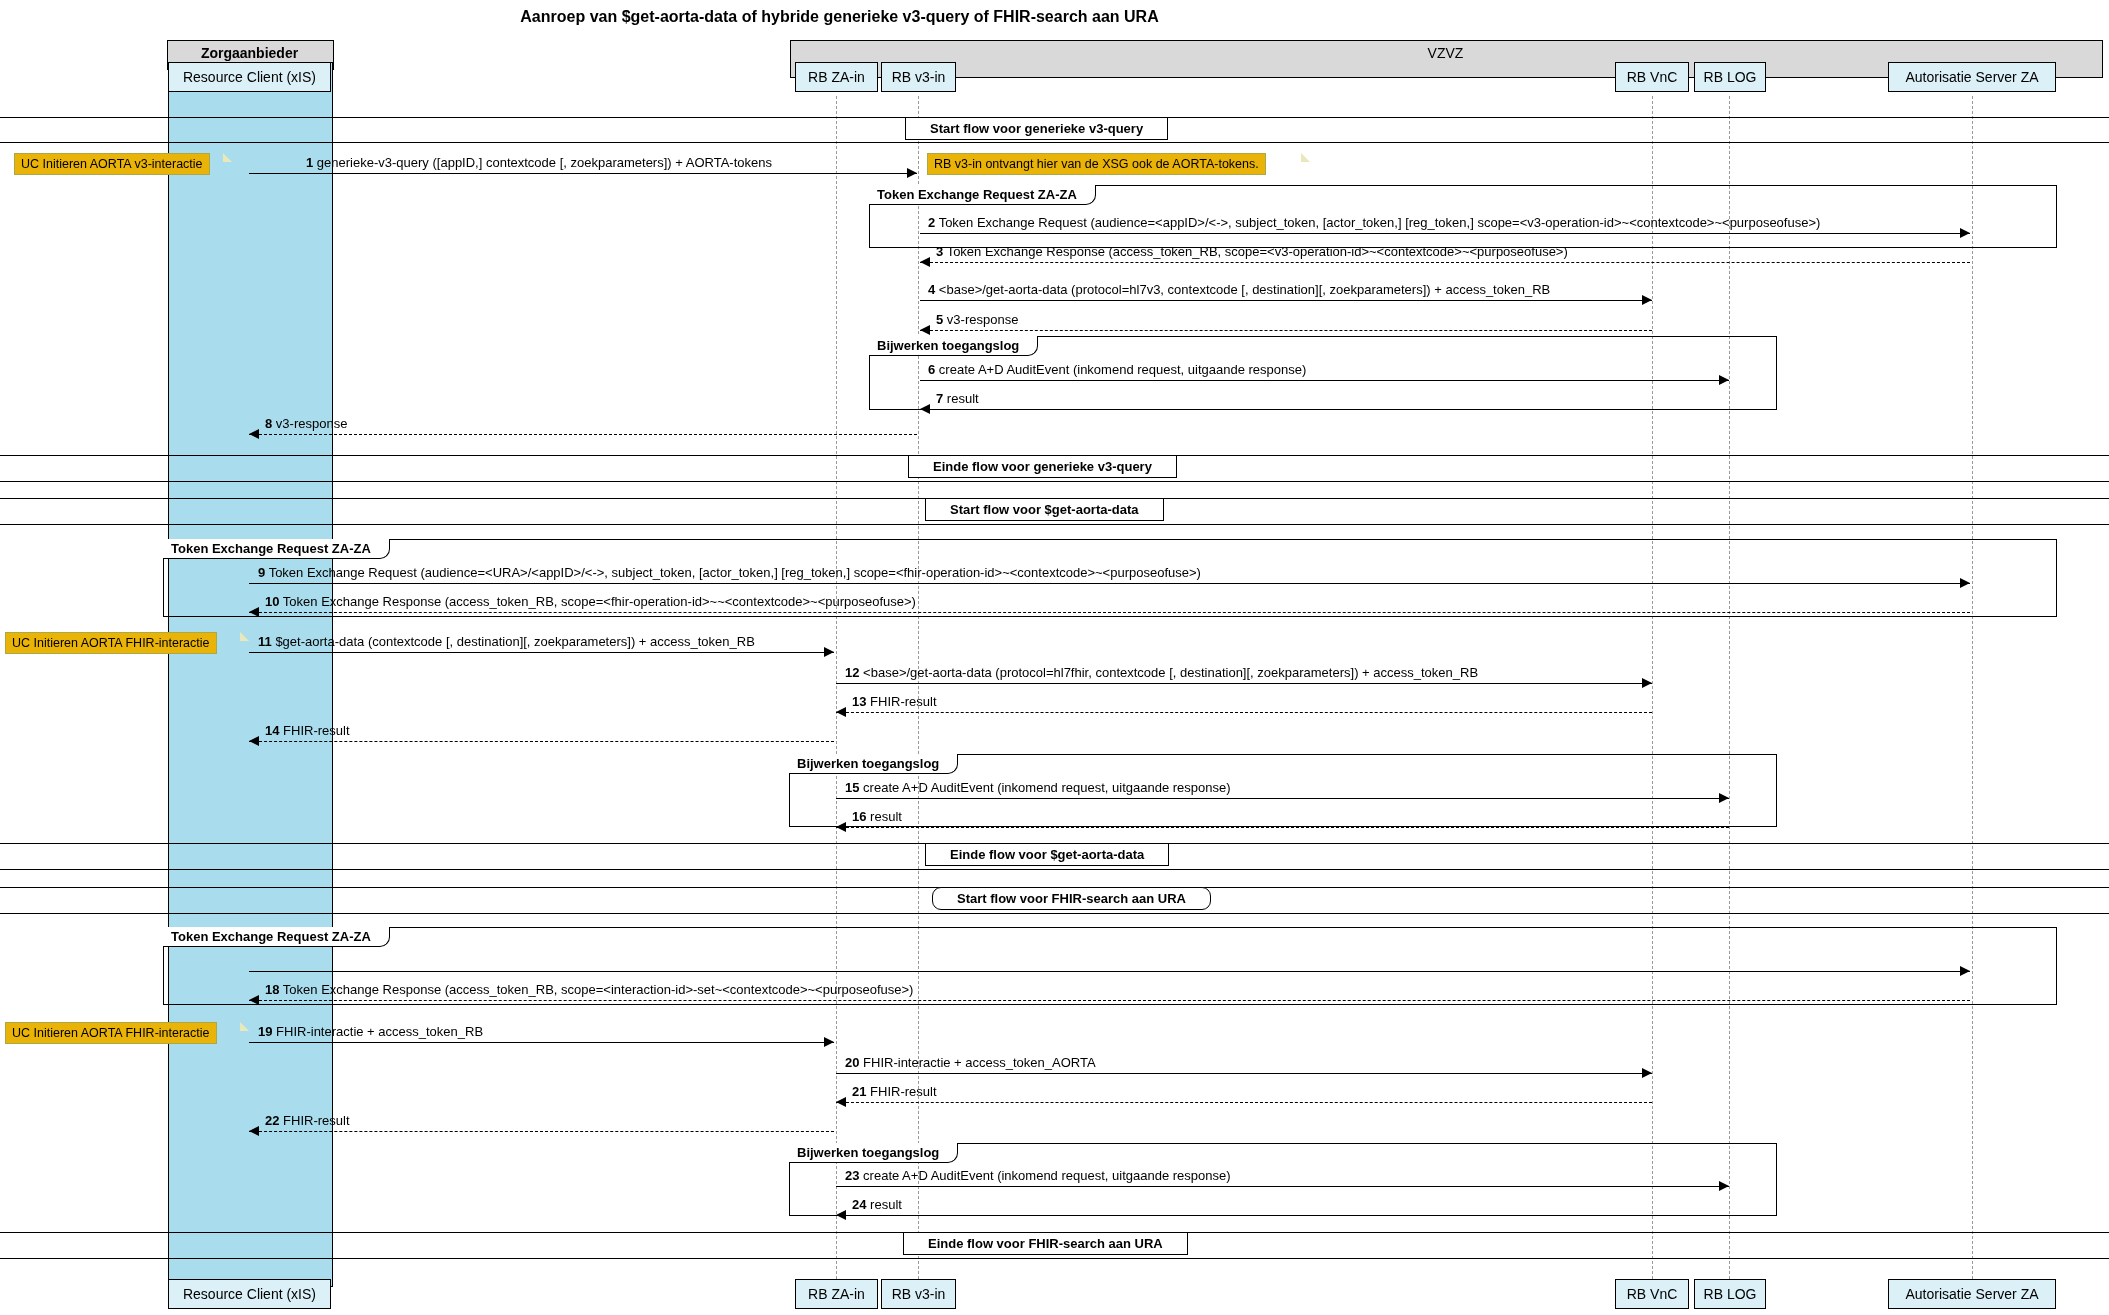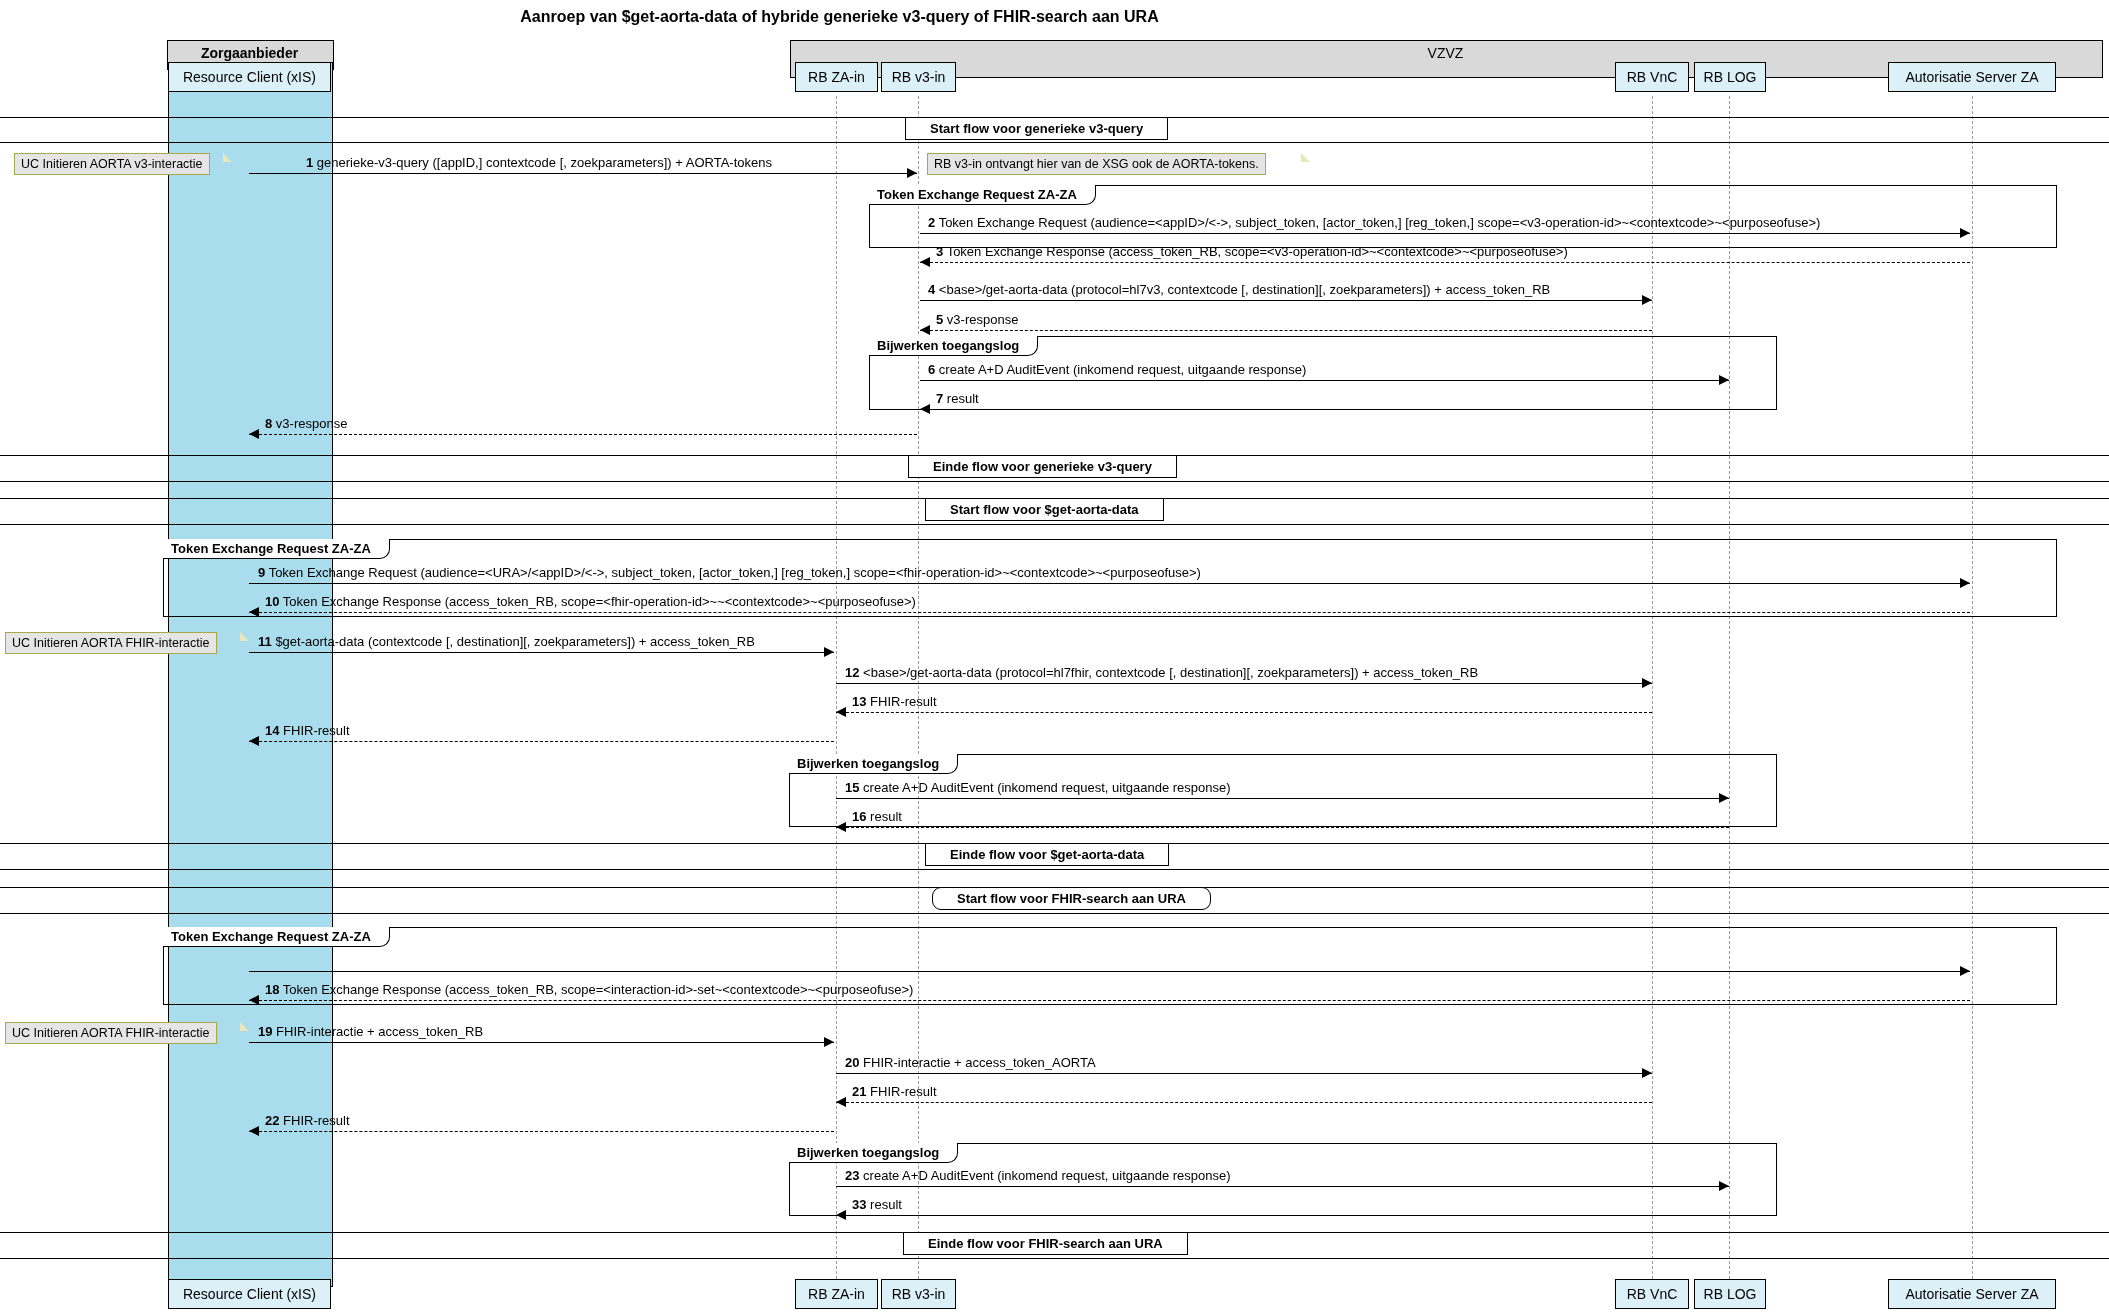--- a/index.html
+++ b/index.html
@@ -19,21 +19,21 @@
   .arrow-l{position:absolute;width:0;height:0;border-top:5px solid transparent;border-bottom:5px solid transparent;border-right:10px solid #000;}
   .msg-lbl{position:absolute;font-size:13px;color:#000;white-space:nowrap;}
   .msg-lbl b{font-weight:bold;}
   .frame{position:absolute;border:1px solid #000;background:transparent;box-sizing:border-box;}
   .frame-tab{position:absolute;border:1px solid #000;border-top:none;border-left:none;background:#fff;
              font-size:13px;font-weight:bold;color:#000;padding:2px 18px 2px 8px;box-sizing:border-box;
              border-bottom-right-radius:10px;}
   .divider{position:absolute;height:0;border-top:1px solid #000;left:0;width:2109px;}
   .divlabel{position:absolute;background:#fff;border:1px solid #000;font-size:13px;font-weight:bold;
             padding:3px 24px;color:#000;white-space:nowrap;}
-  .note{position:absolute;background:#e5e5e5;border:1px solid #a9a948;font-size:12.5px;color:#000;
+  .note{position:absolute;background:#eab308;border:1px solid #a9a948;font-size:12.5px;color:#000;
         padding:3px 6px;box-sizing:border-box;white-space:nowrap;}
   .note-fold{position:absolute;width:0;height:0;border-left:9px solid #e8e8bb;border-top:9px solid transparent;}
 </style>
 </head>
 <body>
 
 <div id="canvas">
 
   <div class="abs ttl">Aanroep van $get-aorta-data of hybride generieke v3-query of FHIR-search aan URA</div>
 
@@ -293,21 +293,21 @@
   <div class="msg-line" style="left:836px;top:1186px;width:893px;"></div>
   <div class="arrow-r" style="left:1719px;top:1181px;"></div>
   <div class="msg-lbl" style="left:845px;top:1168px;">
     <b>23</b>
     <span>create A+D AuditEvent (inkomend request, uitgaande response)</span>
   </div>
 
   <div class="msg-line dashed" style="left:836px;top:1215px;width:893px;"></div>
   <div class="arrow-l" style="left:836px;top:1210px;"></div>
   <div class="msg-lbl" style="left:852px;top:1197px;">
-    <b>33</b>
+    <b>24</b>
     <span>result</span>
   </div>
 
   <div class="divider" style="top:1232px;"></div>
   <div class="divider" style="top:1258px;"></div>
   <div class="divlabel" style="left:903px;top:1232px;">Einde flow voor FHIR-search aan URA</div>
 
 </div>
 
 </body></html>

